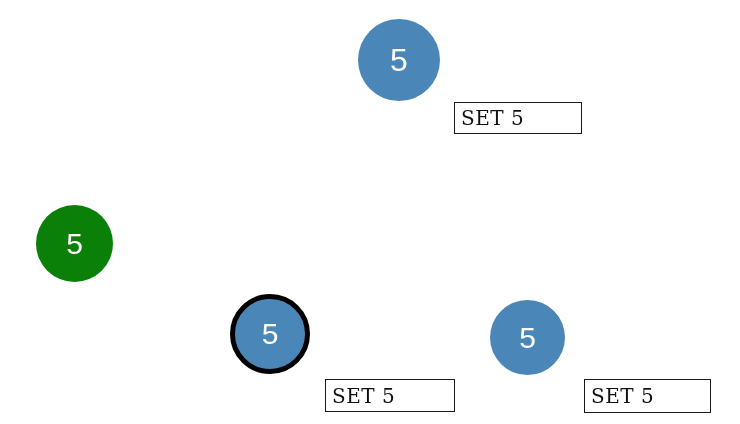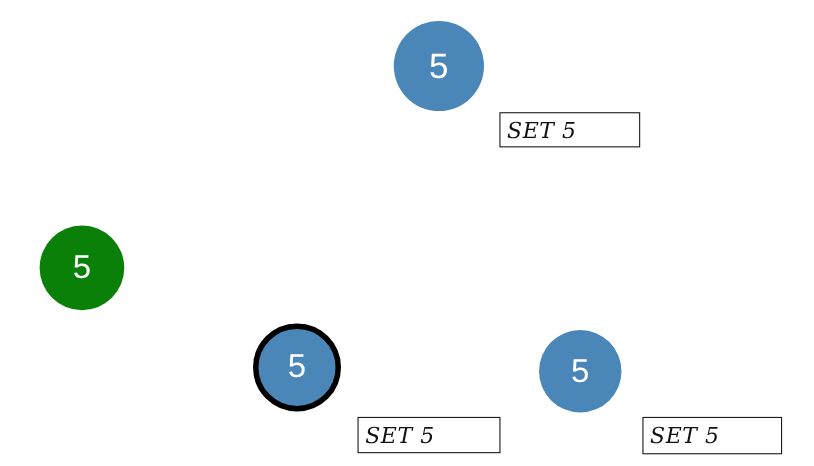--- a/index.html
+++ b/index.html
@@ -37,21 +37,20 @@
     border-color: #000000;
   }
   .setbox {
     position: absolute;
     box-sizing: border-box;
     background: #ffffff;
     border: 1.5px solid #1a1a1a;
     display: flex;
     align-items: center;
     justify-content: flex-start;
-    font-style: italic;
   }
   .setbox .setbox-label {
     font-family: "DejaVu Serif", "Liberation Serif", serif;
     color: #111111;
     white-space: pre;
     line-height: 1;
     letter-spacing: 0.5px;
     padding-left: 6px;
     user-select: none;
   }

